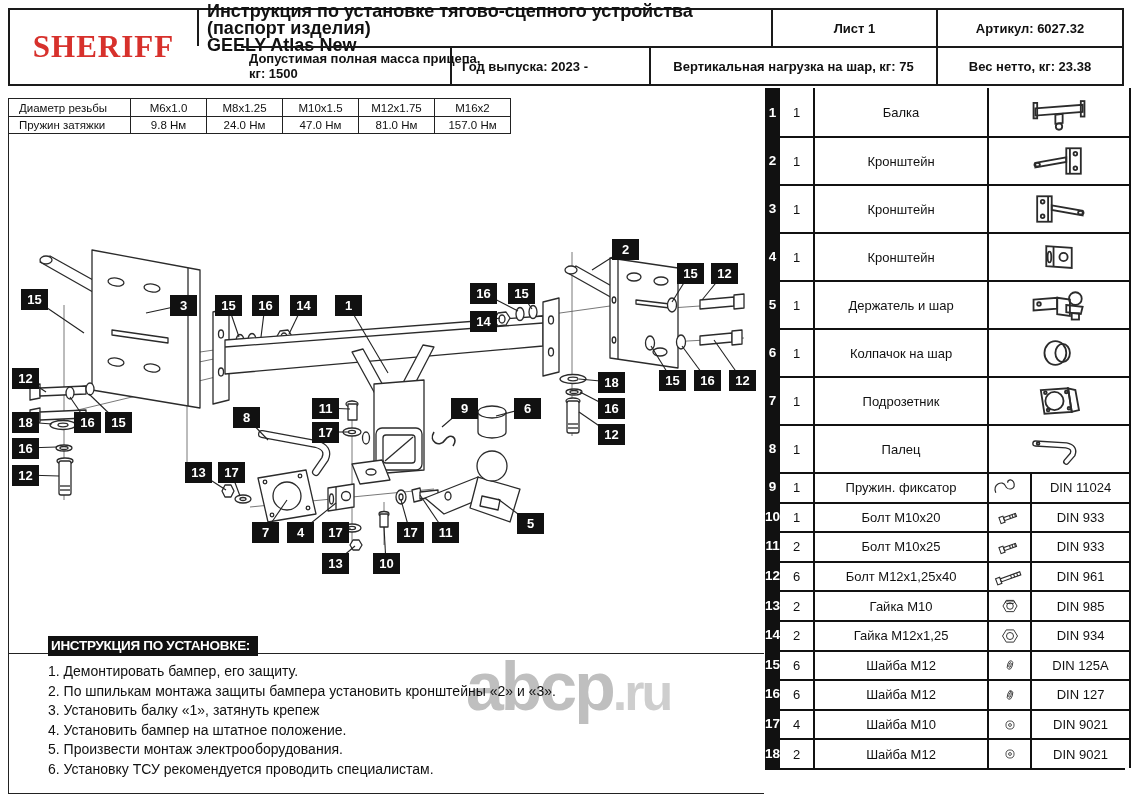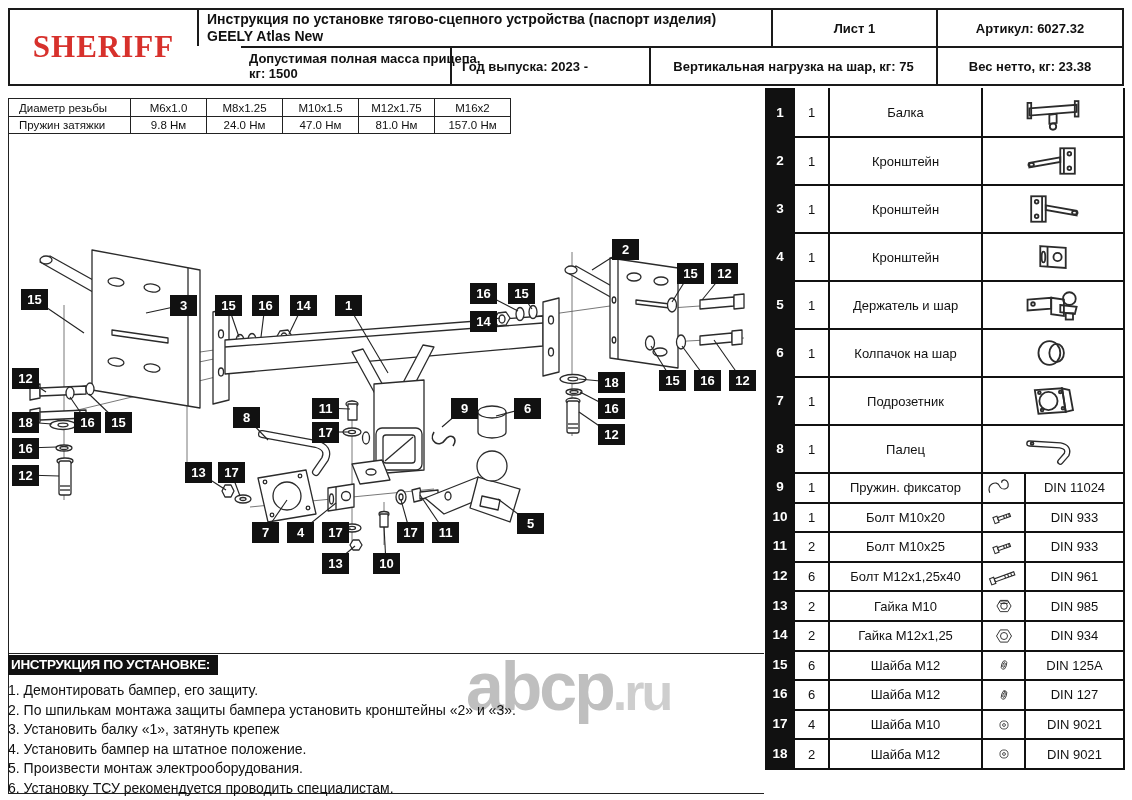--- a/index.html
+++ b/index.html
@@ -7,21 +7,21 @@
         font-family:"Liberation Sans", sans-serif;color:#111;overflow:hidden;}
 
   
   .hdr{position:absolute;left:8px;top:8px;width:1116px;height:78px;border:2px solid #1a1a1a;box-sizing:border-box;}
   .hcell{position:absolute;box-sizing:border-box;display:flex;align-items:center;font-weight:bold;font-size:13px;}
   .hcell.center{justify-content:center;text-align:center;}
   .hcell.bl{border-left:2px solid #1a1a1a;}
   .hcell.bt{border-top:2px solid #1a1a1a;}
   .logo{position:absolute;left:0;top:0;width:187px;height:74px;display:flex;align-items:center;justify-content:center;
         font-family:"Liberation Serif", serif;font-weight:bold;font-size:31px;letter-spacing:1px;color:#d7312c;}
-  .title2{display:block;font-weight:bold;font-size:14px;line-height:17px;padding-left:8px;}
+  .title2{display:block;font-weight:bold;font-size:18px;line-height:17px;padding-left:8px;}
 
   
   .torque{position:absolute;left:8px;top:98px;border:1.5px solid #222;border-right:none;box-sizing:border-box;display:grid;
           grid-template-columns:122px repeat(5,76px);grid-template-rows:17px 17px;font-size:11.5px;}
   .tcell{border-right:1.5px solid #222;border-bottom:none;display:flex;align-items:center;justify-content:center;box-sizing:border-box;}
   .tcell.row2{border-top:1.5px solid #222;}
   .tcell.lbl{justify-content:flex-start;padding-left:10px;}
 
   
   .vline-left{position:absolute;left:8px;top:115px;height:678px;border-left:1.5px solid #222;}
@@ -34,39 +34,39 @@
   #diagram-svg .ax{stroke:#555;stroke-width:0.8;fill:none;}
   .callout{position:absolute;width:27px;height:21px;background:#111;color:#fff;z-index:3;
            display:flex;align-items:center;justify-content:center;font-weight:bold;font-size:13px;}
 
   
   .watermark{position:absolute;left:466px;top:646px;z-index:1;font-weight:bold;font-size:68px;line-height:80px;
              letter-spacing:-3px;color:#b4b4b4;opacity:.85;user-select:none;}
   .watermark .suf{color:#c6c6c6;font-size:52px;}
 
   
-  .instructions{position:absolute;left:8px;top:655px;width:740px;z-index:2;}
+  .instructions{position:absolute;left:8px;top:636px;width:740px;z-index:2;padding-left:40px;}
   .instr-title{display:inline-block;background:#111;color:#fff;font-weight:bold;font-size:13.5px;
                padding:2px 8px 3px 3px;letter-spacing:-0.3px;}
   .instr-steps{margin-top:6px;font-size:14px;line-height:19.5px;}
 
   
   .parts{position:absolute;left:765px;top:88px;width:367px;z-index:2;}
   .parts-header{height:22px;background:#111;color:#fff;font-weight:bold;font-size:16px;
                 display:flex;align-items:center;padding-left:33px;box-sizing:border-box;}
   .parts-body{display:flex;width:360px;border-bottom:2px solid #111;box-sizing:border-box;}
   .num-strip{width:32px;background:#111;display:flex;flex-direction:column;}
   .num-cell{color:#fff;font-weight:bold;font-size:13.5px;display:flex;align-items:center;justify-content:center;box-sizing:border-box;}
   .rows{display:flex;flex-direction:column;border-right:2px solid #111;box-sizing:border-box;}
   .prow{display:flex;border-top:2px solid #111;box-sizing:border-box;}
   .prow:first-child{border-top:none;}
   .pcell{border-right:2px solid #111;display:flex;align-items:center;justify-content:center;box-sizing:border-box;font-size:13px;}
   .pcell:last-child{border-right:none;}
   .c-qty{width:35px;}
-  .c-name{width:153px;text-align:center;}
+  .c-name{width:174px;text-align:center;}
   .c-icon{width:43px;}
   .c-icon.wide{width:140px;}
   .c-din{width:97px;}
   .icon-svg{stroke:#2b2b2b;fill:none;stroke-width:2;}
 </style>
 </head>
 <body>
 
 <div class="page">
 

